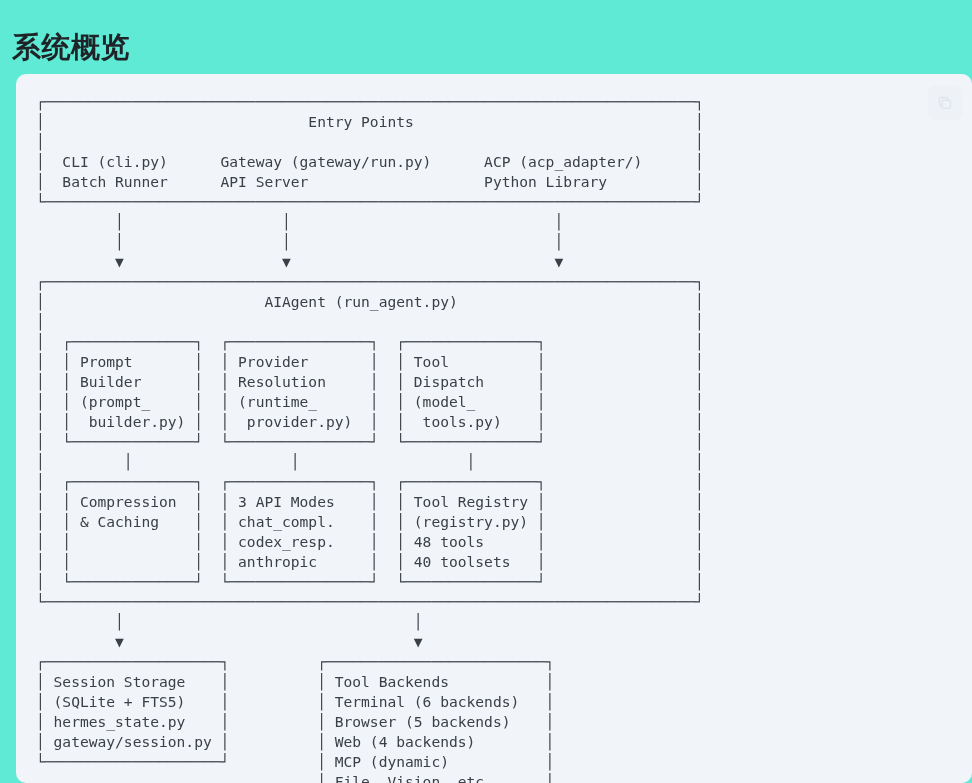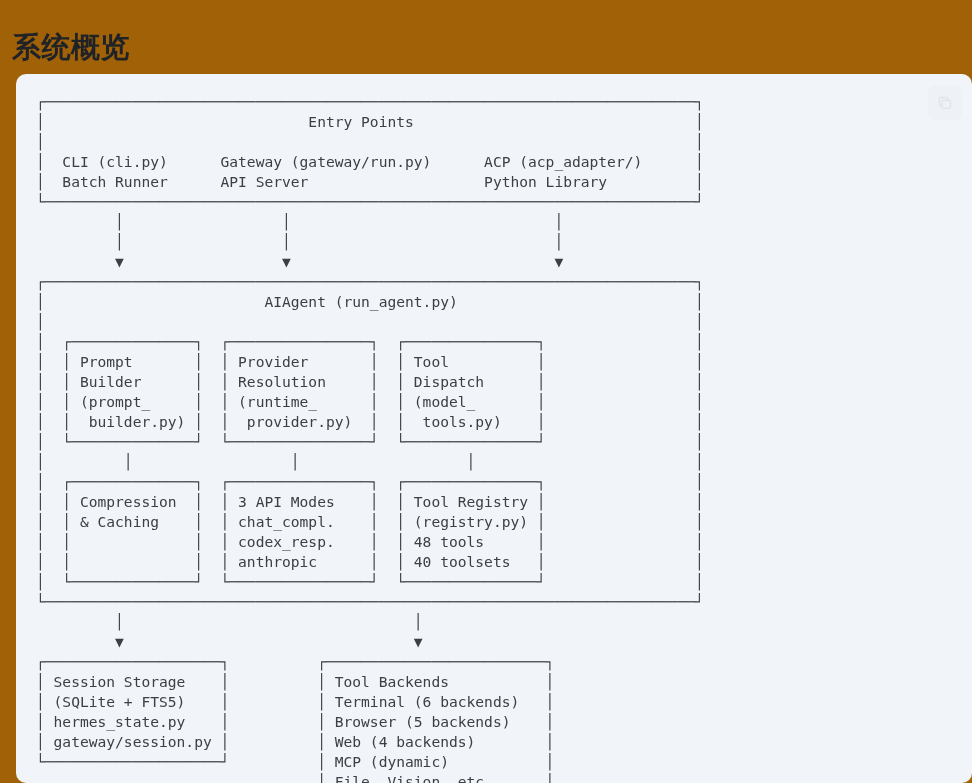--- a/index.html
+++ b/index.html
@@ -11,21 +11,21 @@
     overflow: hidden;
   }
   body {
     font-family: "Liberation Sans", sans-serif;
     -webkit-font-smoothing: antialiased;
   }
   #page-root {
     position: relative;
     width: 972px;
     height: 783px;
-    background: #a16207;
+    background: #5eead4;
   }
   .page-title {
     position: absolute;
     left: 12px;
     top: 8px;
     font-size: 29px;
     font-weight: 700;
     letter-spacing: 0.5px;
     color: #1f2328;
     line-height: 40px;

